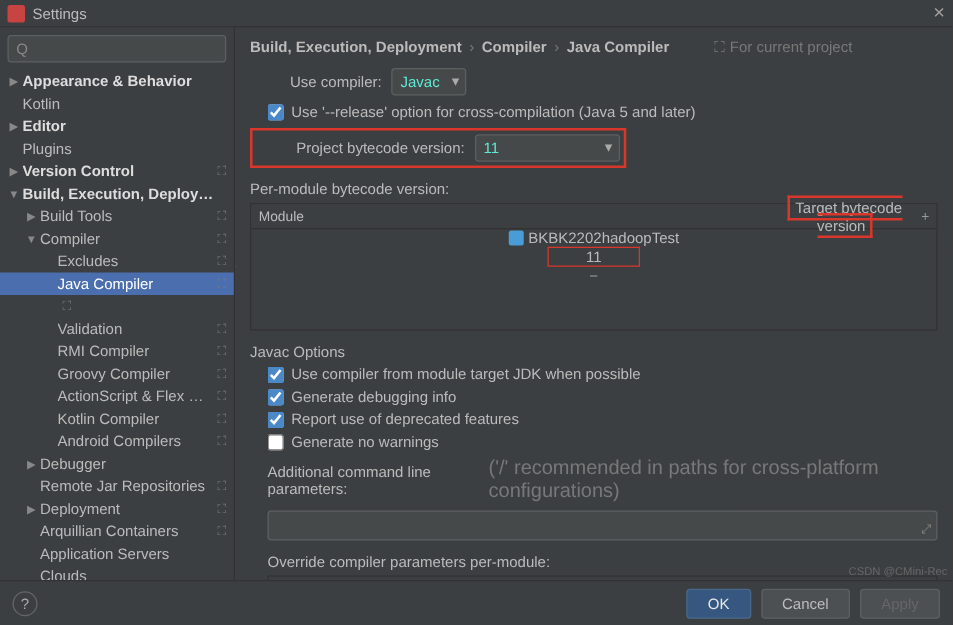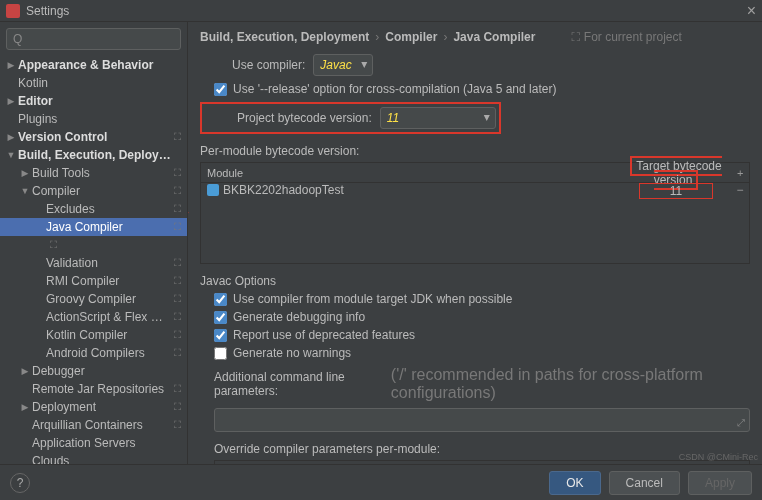--- a/index.html
+++ b/index.html
@@ -23,35 +23,35 @@
 .tree-item.bold .label { font-weight: bold; color: #ddd; }
 .d0 { padding-left: 6px; } .d1 { padding-left: 20px; } .d2 { padding-left: 34px; }
 .main { flex: 1; padding: 8px 12px; overflow-y: auto; position: relative; }
 .breadcrumb { display: flex; align-items: center; gap: 6px; margin-bottom: 10px; }
 .breadcrumb .b { color: #bbb; font-weight: bold; }
 .breadcrumb .sep { color: #777; }
 .breadcrumb .scope { margin-left: 30px; color: #787878; font-size: 11px; }
 .breadcrumb .scope-ico { color: #787878; margin-right: 4px; }
 .row { display: flex; align-items: center; margin: 6px 0; gap: 8px; }
 .label-s { color: #bbb; margin-left: 32px; }
-select, .combo { background: #45494a; border: 1px solid #5e6060; color: #fde047; height: 22px; padding: 0 20px 0 6px; border-radius: 3px; appearance: none; position: relative; font-style: italic; }
+select, .combo { background: #45494a; border: 1px solid #5e6060; color: #5eead4; height: 22px; padding: 0 20px 0 6px; border-radius: 3px; appearance: none; position: relative; }
 .combo-wrap { position: relative; display: inline-block; }
 .combo-wrap::after { content: "▾"; position: absolute; right: 6px; top: 3px; color: #aaa; pointer-events: none; }
 .highlight { border: 2px solid #d9372b; padding: 3px; display: inline-flex; align-items: center; gap: 8px; }
 .checkbox-row { display: flex; align-items: center; gap: 6px; margin: 4px 0 4px 14px; }
 input[type=checkbox] { width: 13px; height: 13px; accent-color: #4a88c7; }
 .section-label { color: #bbb; margin: 10px 0 4px 0; }
 .table { border: 1px solid #323232; background: #3c3f41; }
 .table-head { display: flex; background: #3c3f41; border-bottom: 1px solid #323232; height: 20px; align-items: center; }
 .table-head .col { padding: 0 6px; color: #bbb; font-size: 11px; }
 .table-head .col1 { flex: 1; }
 .table-head .col2 { width: 110px; text-align: center; }
 .col2-hl { border: 2px solid #d9372b; padding: 1px 4px; }
 .table-head .col3 { width: 18px; text-align: center; color: #999; cursor: pointer; }
-.table-row { display: flex; height: 20px; align-items: flex-start; }
+.table-row { display: flex; height: 20px; align-items: center; flex-direction: column; }
 .table-row .c1 { flex: 1; padding: 0 6px; display: flex; align-items: center; gap: 4px; }
 .table-row .mod-ico { width: 12px; height: 12px; background: #4a9cd6; border-radius: 2px; }
 .table-row .c2 { width: 110px; text-align: center; }
 .table-row .c2-hl { border: 1px solid #d9372b; display: inline-block; padding: 0 30px; }
 .table-row .c3 { width: 18px; text-align: center; color: #999; cursor: pointer; }
 .spacer { height: 60px; }
 .textarea { width: 100%; height: 24px; background: #45494a; border: 1px solid #5e6060; border-radius: 3px; position: relative; }
 .textarea .expand { position: absolute; right: 4px; bottom: 2px; color: #888; font-size: 10px; }
 .hint { color: #787878; font-size: 16px; }
 .empty-msg { text-align: center; color: #787878; padding: 12px 0; font-size: 11px; }

